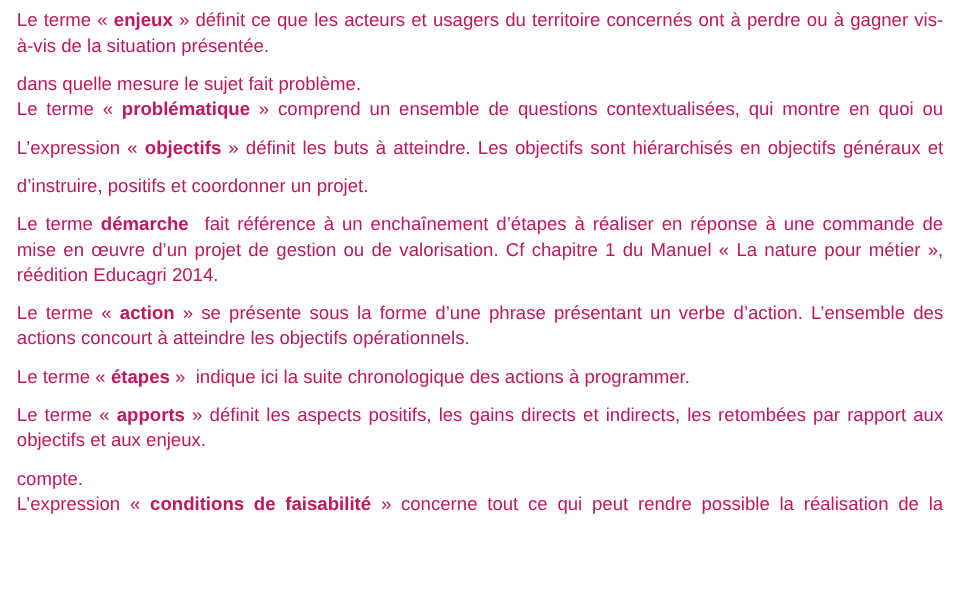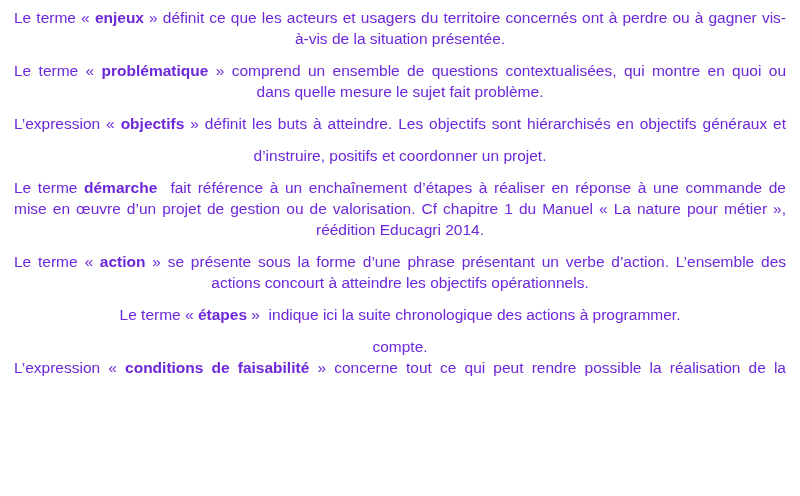--- a/index.html
+++ b/index.html
@@ -12,70 +12,74 @@
     width: 800px;
     height: 496px;
     overflow: hidden;
     background: #ffffff;
   }
   .doc {
     padding: 7px 14px 0 14px;
     font-family: "Liberation Sans", sans-serif;
     font-size: 15.5px;
     line-height: 21px;
-    color: #6d28d9;
+    color: #be185d;
   }
   .para {
     margin: 0 0 11px 0;
   }
   .para.no-gap {
     margin-bottom: 0;
   }
   .line.justify {
     text-align: justify;
     text-align-last: justify;
   }
   .line.left {
-    text-align: center;
+    text-align: left;
   }
   .b {
     font-weight: 700;
   }
 </style>
 </head>
 <body>
 
 <div class="page">
   <div class="doc">
       <div class="para">
         <div class="line justify"><span>Le terme « </span><span class="b">enjeux</span><span> » définit ce que les acteurs et usagers du territoire concernés ont à perdre ou à gagner vis-</span></div>
         <div class="line left"><span>à-vis de la situation présentée.</span></div>
       </div>
       <div class="para">
+        <div class="line left"><span>dans quelle mesure le sujet fait problème.</span></div>
         <div class="line justify"><span>Le terme « </span><span class="b">problématique</span><span> » comprend un ensemble de questions contextualisées, qui montre en quoi ou</span></div>
-        <div class="line left"><span>dans quelle mesure le sujet fait problème.</span></div>
       </div>
       <div class="para">
         <div class="line justify"><span>L’expression « </span><span class="b">objectifs</span><span> » définit les buts à atteindre. Les objectifs sont hiérarchisés en objectifs généraux et</span></div>
       </div>
       <div class="para">
         <div class="line left"><span>d’instruire, positifs et coordonner un projet.</span></div>
       </div>
       <div class="para">
         <div class="line justify"><span>Le terme </span><span class="b">démarche</span><span>&nbsp; fait référence à un enchaînement d’étapes à réaliser en réponse à une commande de</span></div>
         <div class="line justify"><span>mise en œuvre d’un projet de gestion ou de valorisation. Cf chapitre 1 du Manuel « La nature pour métier »,</span></div>
         <div class="line left"><span>réédition Educagri 2014.</span></div>
       </div>
       <div class="para">
         <div class="line justify"><span>Le terme « </span><span class="b">action</span><span> » se présente sous la forme d’une phrase présentant un verbe d’action. L’ensemble des</span></div>
         <div class="line left"><span>actions concourt à atteindre les objectifs opérationnels.</span></div>
       </div>
       <div class="para">
         <div class="line left"><span>Le terme « </span><span class="b">étapes</span><span> »&nbsp; indique ici la suite chronologique des actions à programmer.</span></div>
       </div>
+      <div class="para">
+        <div class="line justify"><span>Le terme « </span><span class="b">apports</span><span> » définit les aspects positifs, les gains directs et indirects, les retombées par rapport aux</span></div>
+        <div class="line left"><span>objectifs et aux enjeux.</span></div>
+      </div>
       <div class="para no-gap">
         <div class="line left"><span>compte.</span></div>
       </div>
       <div class="para no-gap">
         <div class="line justify"><span>L’expression « </span><span class="b">conditions de faisabilité</span><span> » concerne tout ce qui peut rendre possible la réalisation de la</span></div>
       </div>
     </div>
 </div>
 
 </body></html>

